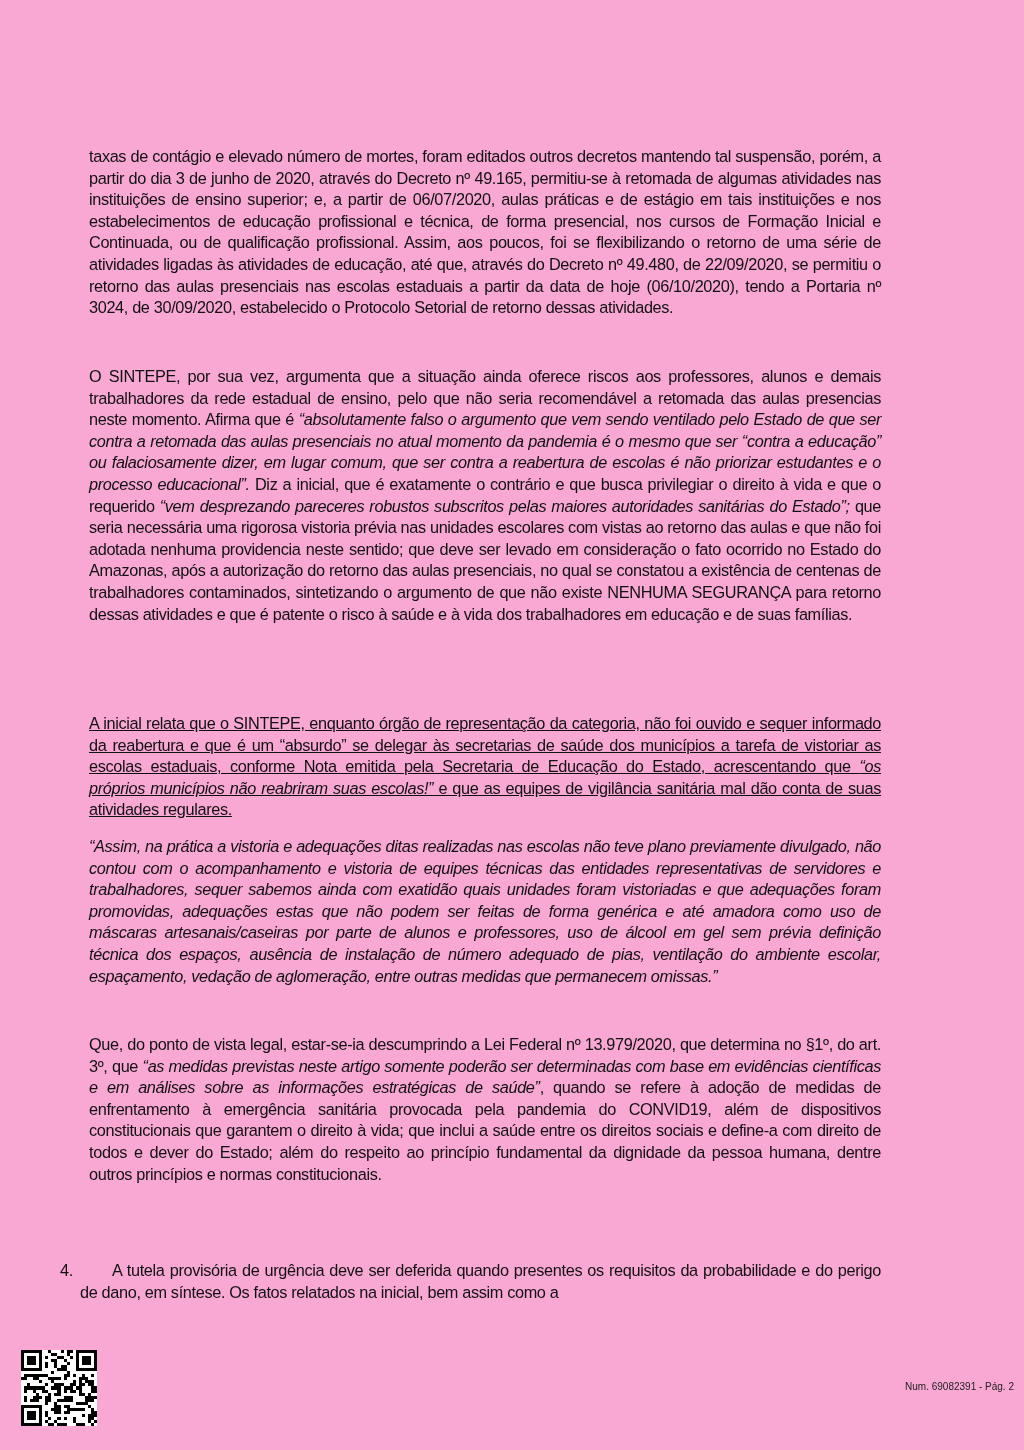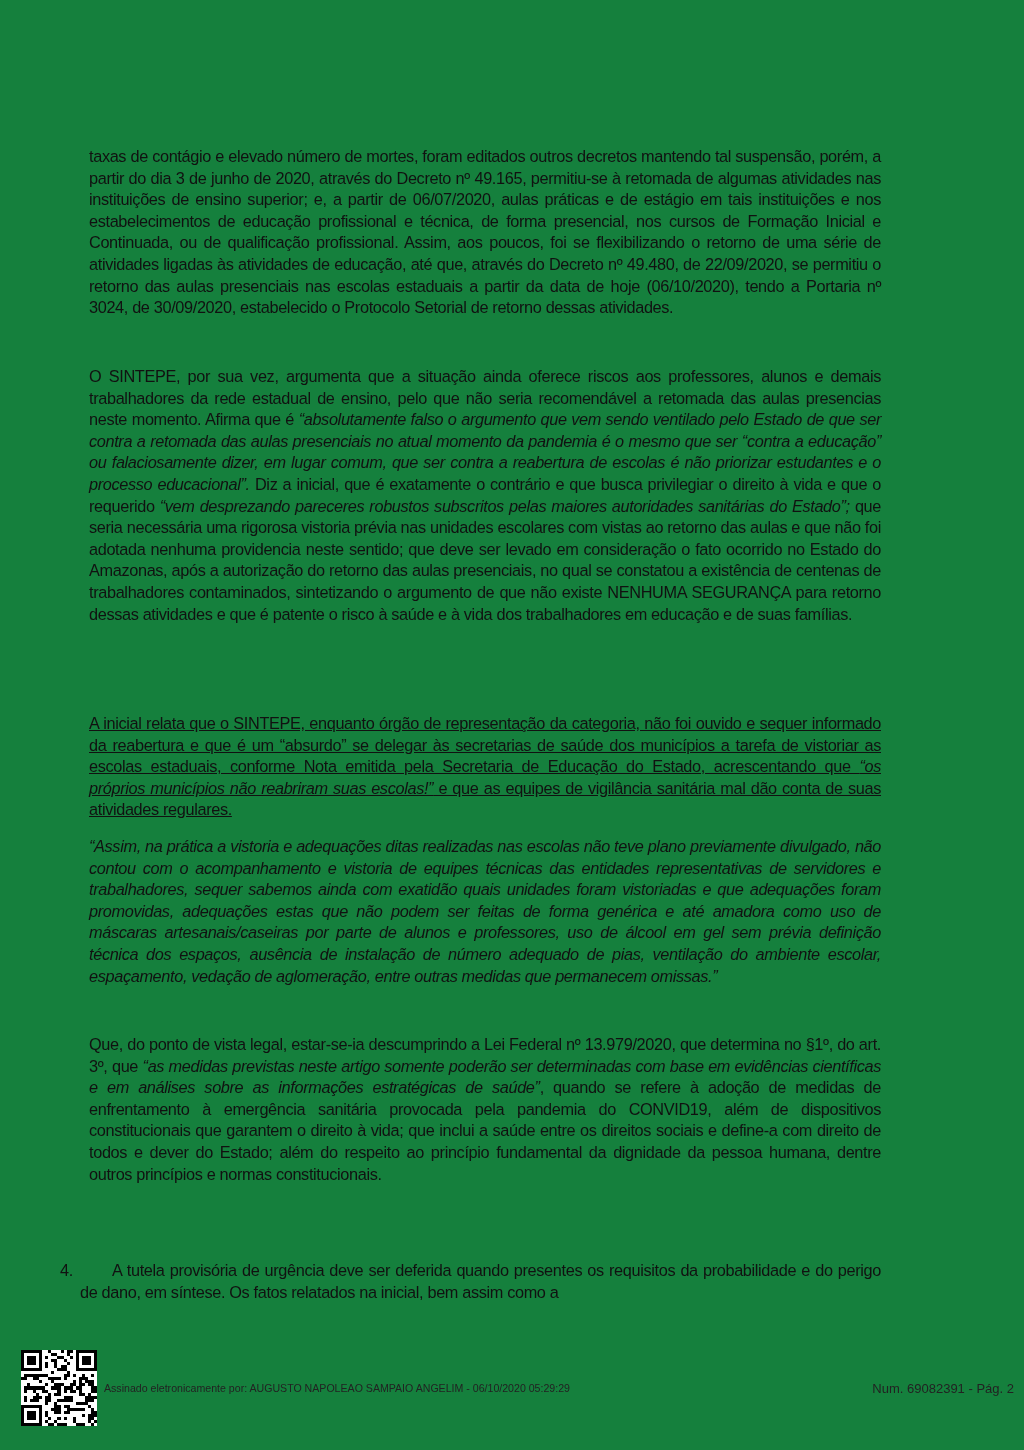--- a/index.html
+++ b/index.html
@@ -1,17 +1,17 @@
 <!DOCTYPE html>
 <html><head>
 <meta charset="utf-8">
 <style>
   html, body { margin: 0; padding: 0; background: #ffffff; }
   body { width: 1024px; height: 1450px; position: relative; overflow: hidden; color: #111; }
-  .page { position: absolute; left: 0; top: 0; width: 1024px; height: 1450px; background: #15803d; }
+  .page { position: absolute; left: 0; top: 0; width: 1024px; height: 1450px; background: #f9a8d4; }
   .body-text {
     position: absolute; left: 89px; width: 792px;
     font-family: "Liberation Sans", sans-serif;
     font-size: 16.3px; line-height: 21.6px;
     text-align: justify; color: #111;
     letter-spacing: -0.35px;
   }
   .body-text p { margin: 0; }
   .body-text .it { font-style: italic; }
   #p1 { top: 146px; }
@@ -27,21 +27,21 @@
   .item .num { position: absolute; left: 0; top: 0; }
   .item .txt { margin-left: 20px; text-align: justify; text-indent: 32px; }
   .footer-qr { position: absolute; left: 21px; top: 1350px; width: 76px; height: 76px; }
   .footer-lines {
     position: absolute; left: 104px; top: 1380px;
     font-family: "Liberation Sans", sans-serif; font-size: 10.6px; line-height: 16px; color: #222;
   }
   .footer-lines div { white-space: nowrap; }
   .page-num {
     position: absolute; right: 10px; top: 1381px;
-    font-family: "Liberation Sans", sans-serif; font-size: 13px; color: #222;
+    font-family: "Liberation Sans", sans-serif; font-size: 10px; color: #222;
   }
 </style>
 </head>
 <body>
 
 <div class="page">
 
   <div class="body-text" id="p1">
       <p><span>taxas de contágio e elevado número de mortes,  foram editados outros decretos mantendo tal suspensão, porém, a partir do dia 3 de junho de 2020, através do Decreto nº  49.165, permitiu-se à retomada de algumas atividades nas instituições de ensino superior; e, a partir de 06/07/2020, aulas práticas e de estágio em tais instituições e nos estabelecimentos de educação profissional e técnica, de forma presencial, nos cursos de Formação Inicial e Continuada, ou de qualificação profissional. Assim, aos poucos, foi se flexibilizando o retorno de uma série de atividades ligadas às atividades de educação, até que, através do Decreto nº 49.480, de 22/09/2020, se permitiu o retorno das aulas presenciais nas escolas estaduais a partir da data de hoje (06/10/2020), tendo a Portaria nº 3024, de 30/09/2020, estabelecido o Protocolo Setorial de retorno dessas atividades.</span></p>
     </div>
@@ -256,17 +256,16 @@
         <rect x="13" y="24" width="1" height="1"></rect>
         <rect x="14" y="24" width="1" height="1"></rect>
         <rect x="18" y="24" width="1" height="1"></rect>
         <rect x="19" y="24" width="1" height="1"></rect>
         <rect x="20" y="24" width="1" height="1"></rect>
         <rect x="23" y="24" width="1" height="1"></rect>
       </g>
   </svg>
 
   <div class="footer-lines">
-    <div>Assinado eletronicamente por: AUGUSTO NAPOLEAO SAMPAIO ANGELIM - 06/10/2020 05:29:29</div>
   </div>
 
   <div class="page-num">Num. 69082391 - Pág. 2</div>
 </div>
 
 </body></html>

